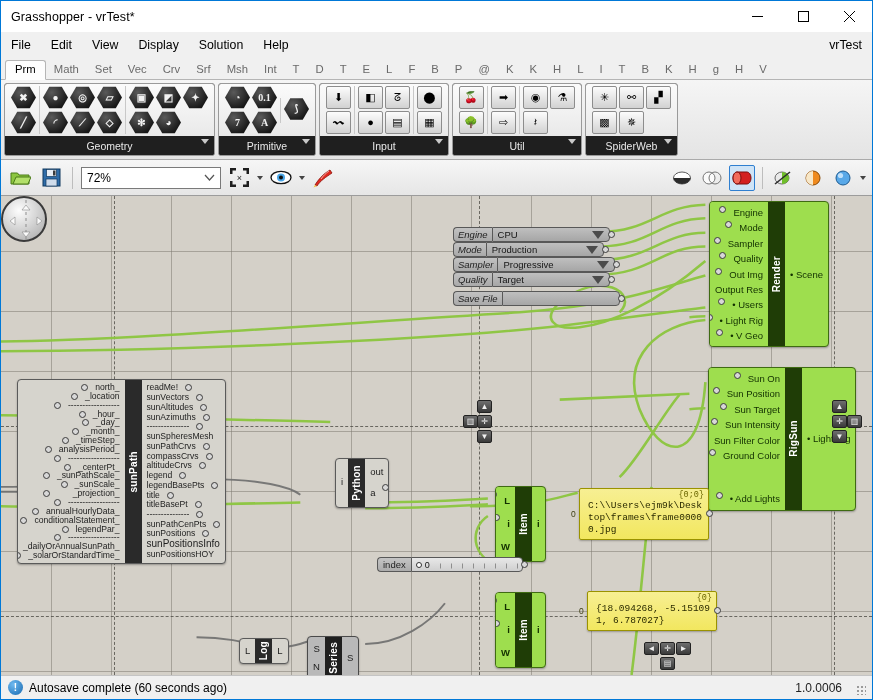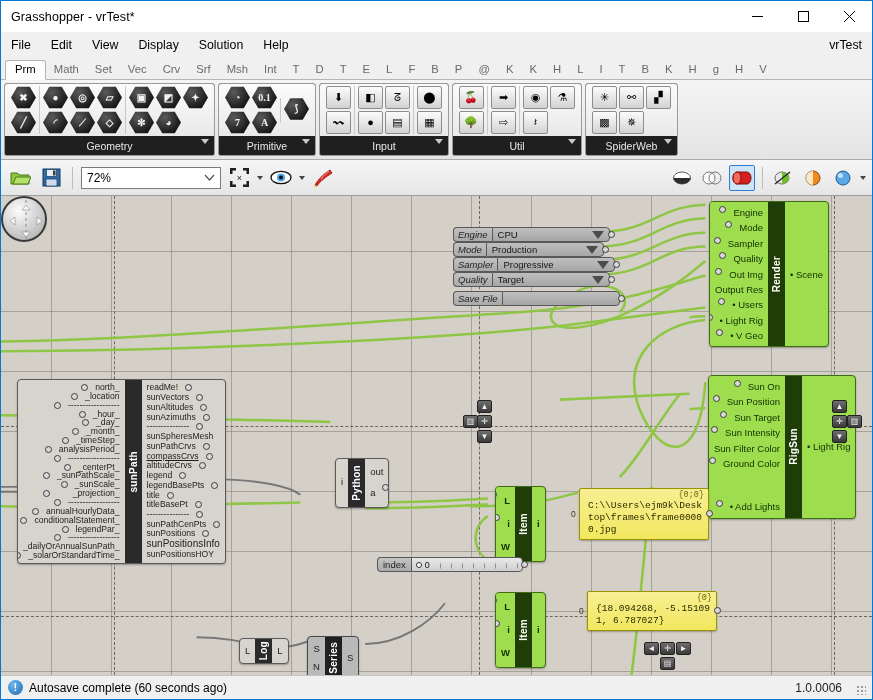--- a/index.html
+++ b/index.html
@@ -891,21 +891,21 @@
       <div class="gh-mid">
         <span>Render</span>
       </div>
       <div class="gh-out" id="render-out">
           <div style="position: relative;">
             <div class="gh-pin" style="line-height: 1.62;">• Scene</div>
           </div>
         </div>
     </div>
 
-    <div class="ghcomp green" id="comp-rigsun" style="left:707px; top:179px;">
+    <div class="ghcomp green" id="comp-rigsun" style="left:707px; top:171px;">
       <div class="gh-in" id="rigsun-in">
           <div style="position: relative;">
             <div class="gh-pin" style="line-height: 1.62;">Sun On</div>
             <div class="nub" style="top: 1px; left: -9px;"></div>
           </div>
           <div style="position: relative;">
             <div class="gh-pin" style="line-height: 1.62;">Sun Position</div>
             <div class="nub" style="top: 1px; left: -9px;"></div>
           </div>
           <div style="position: relative;">
@@ -1045,21 +1045,21 @@
             <div class="nub" style="top: 1px; right: -9px;"></div>
           </div>
           <div style="position: relative;">
             <div class="gh-pin" style="line-height: 1.03; font-size: 8.6px;">sunSpheresMesh</div>
           </div>
           <div style="position: relative;">
             <div class="gh-pin" style="line-height: 1.03; font-size: 8.6px;">sunPathCrvs</div>
             <div class="nub" style="top: 1px; right: -9px;"></div>
           </div>
           <div style="position: relative;">
-            <div class="gh-pin" style="line-height: 1.03; font-size: 8.6px; text-decoration: underline;">compassCrvs</div>
+            <div class="gh-pin" style="line-height: 1.03; font-size: 8.6px;">compassCrvs</div>
             <div class="nub" style="top: 1px; right: -9px;"></div>
           </div>
           <div style="position: relative;">
             <div class="gh-pin" style="line-height: 1.03; font-size: 8.6px;">altitudeCrvs</div>
             <div class="nub" style="top: 1px; right: -9px;"></div>
           </div>
           <div style="position: relative;">
             <div class="gh-pin" style="line-height: 1.03; font-size: 8.6px;">legend</div>
             <div class="nub" style="top: 1px; right: -9px;"></div>
           </div>

